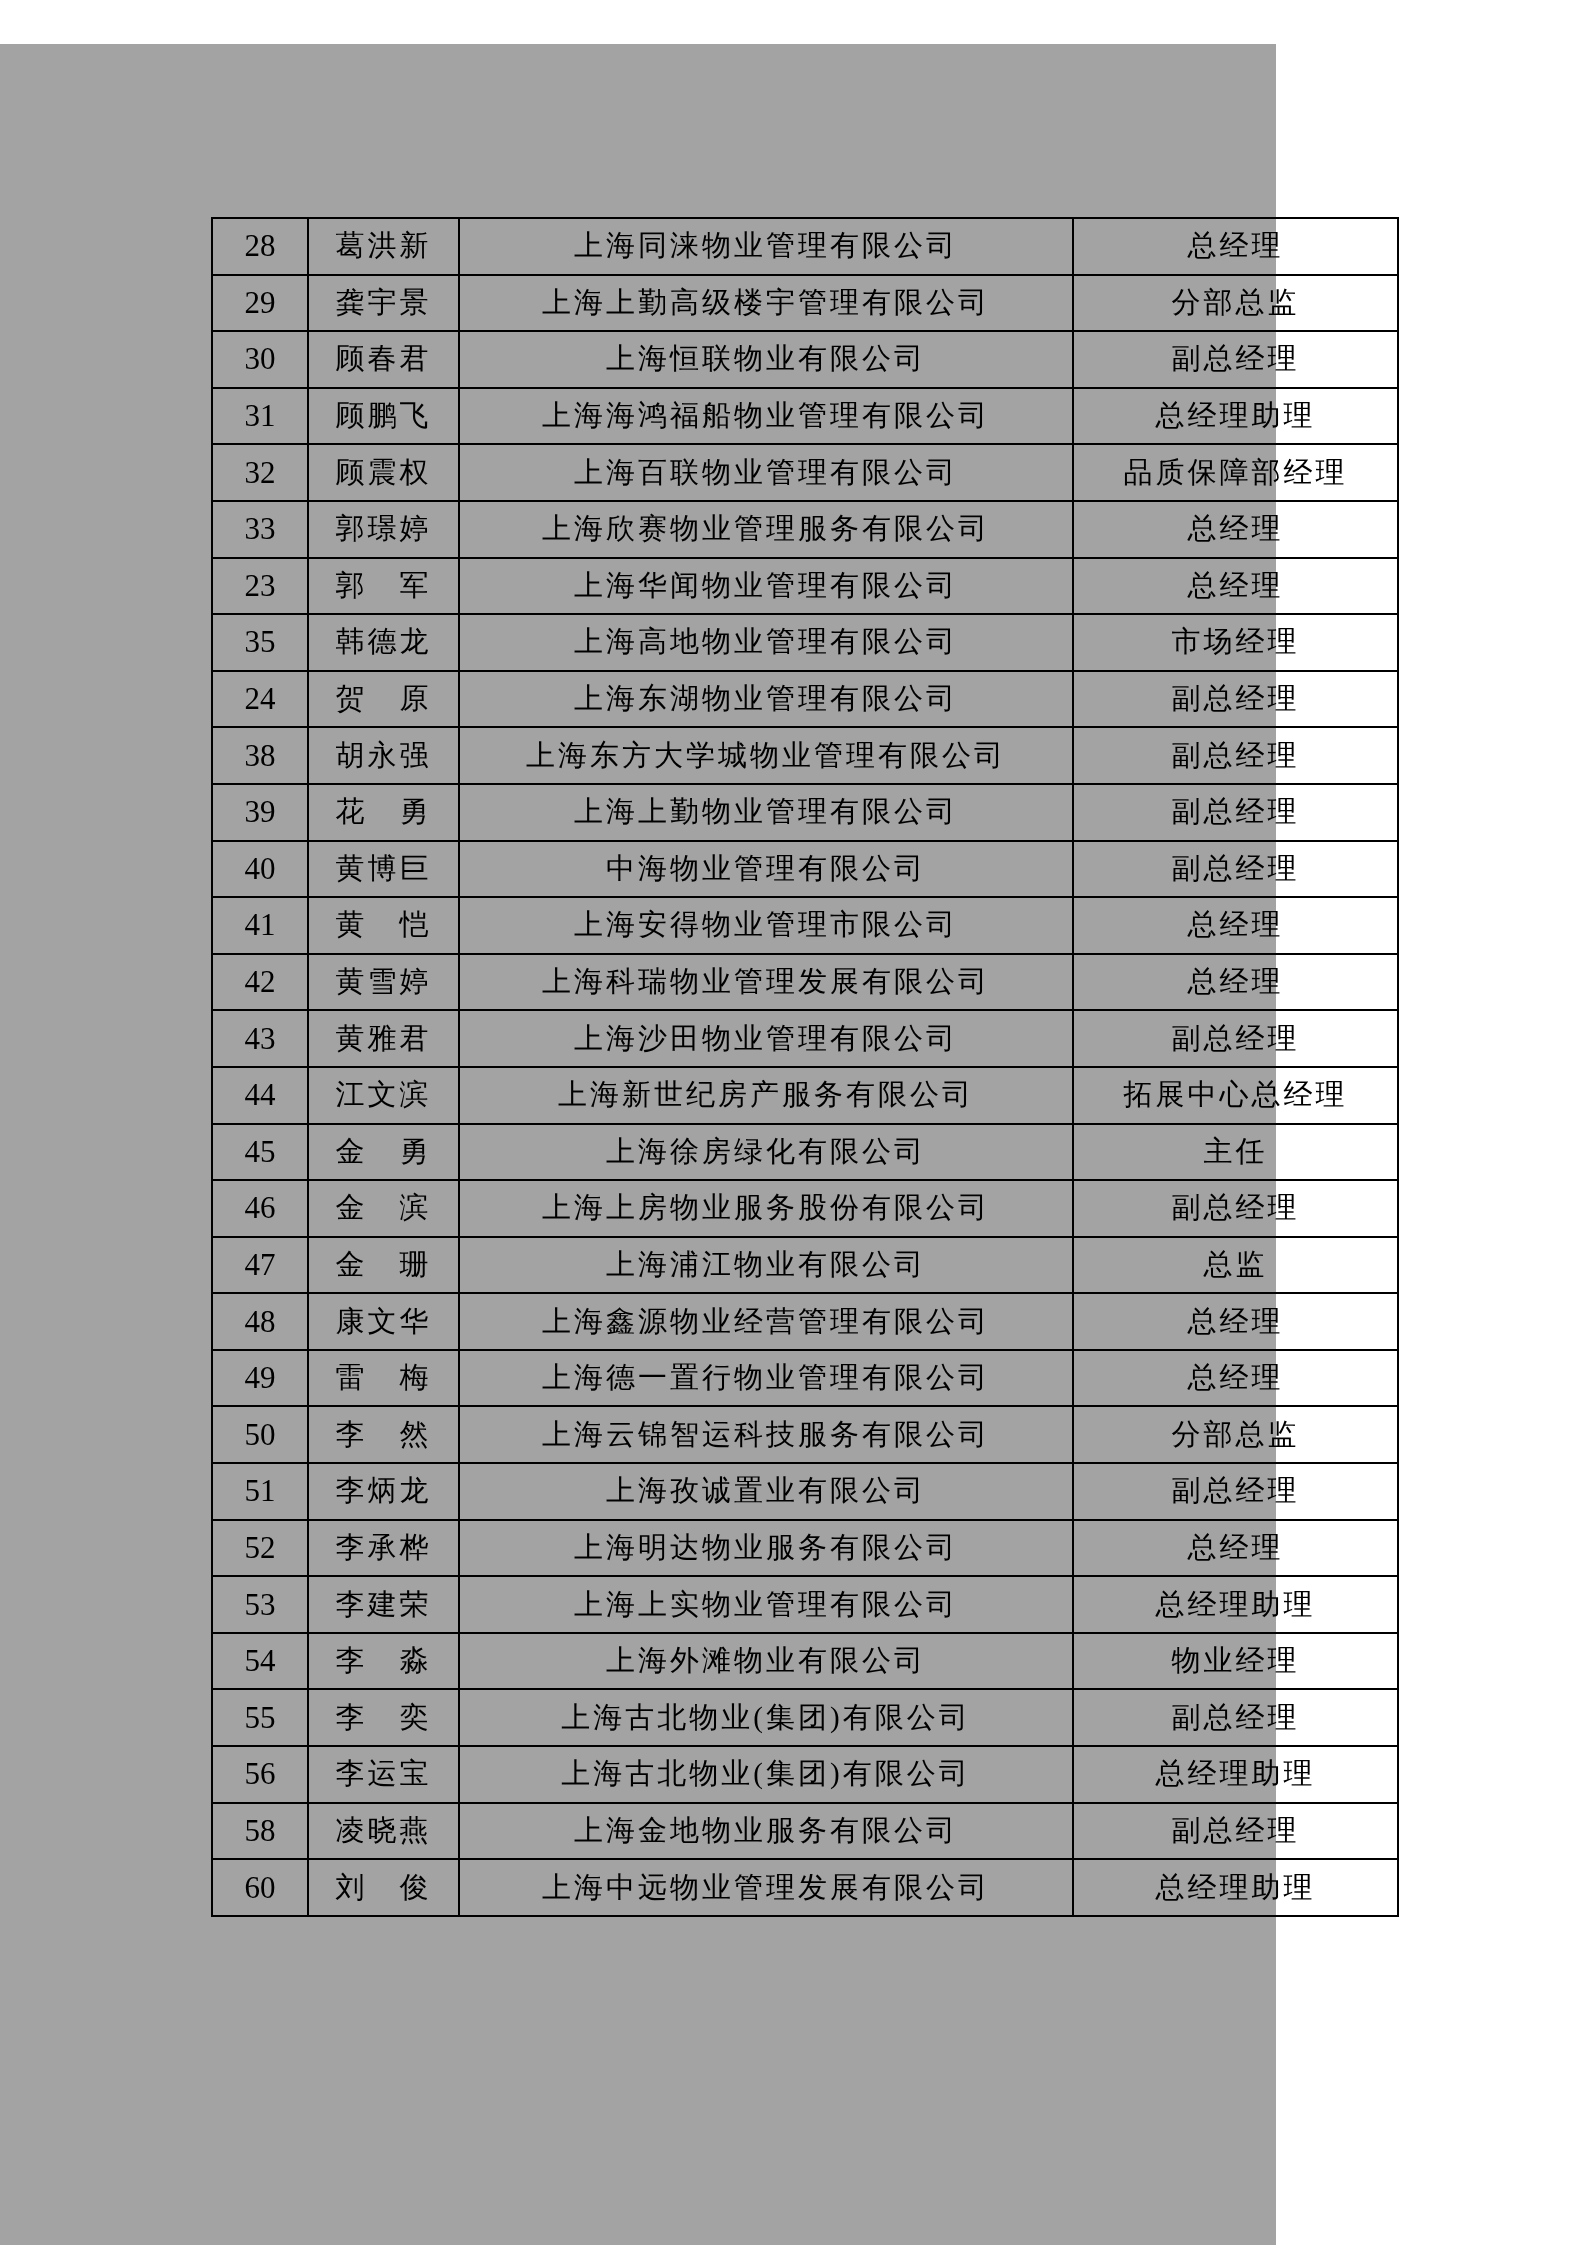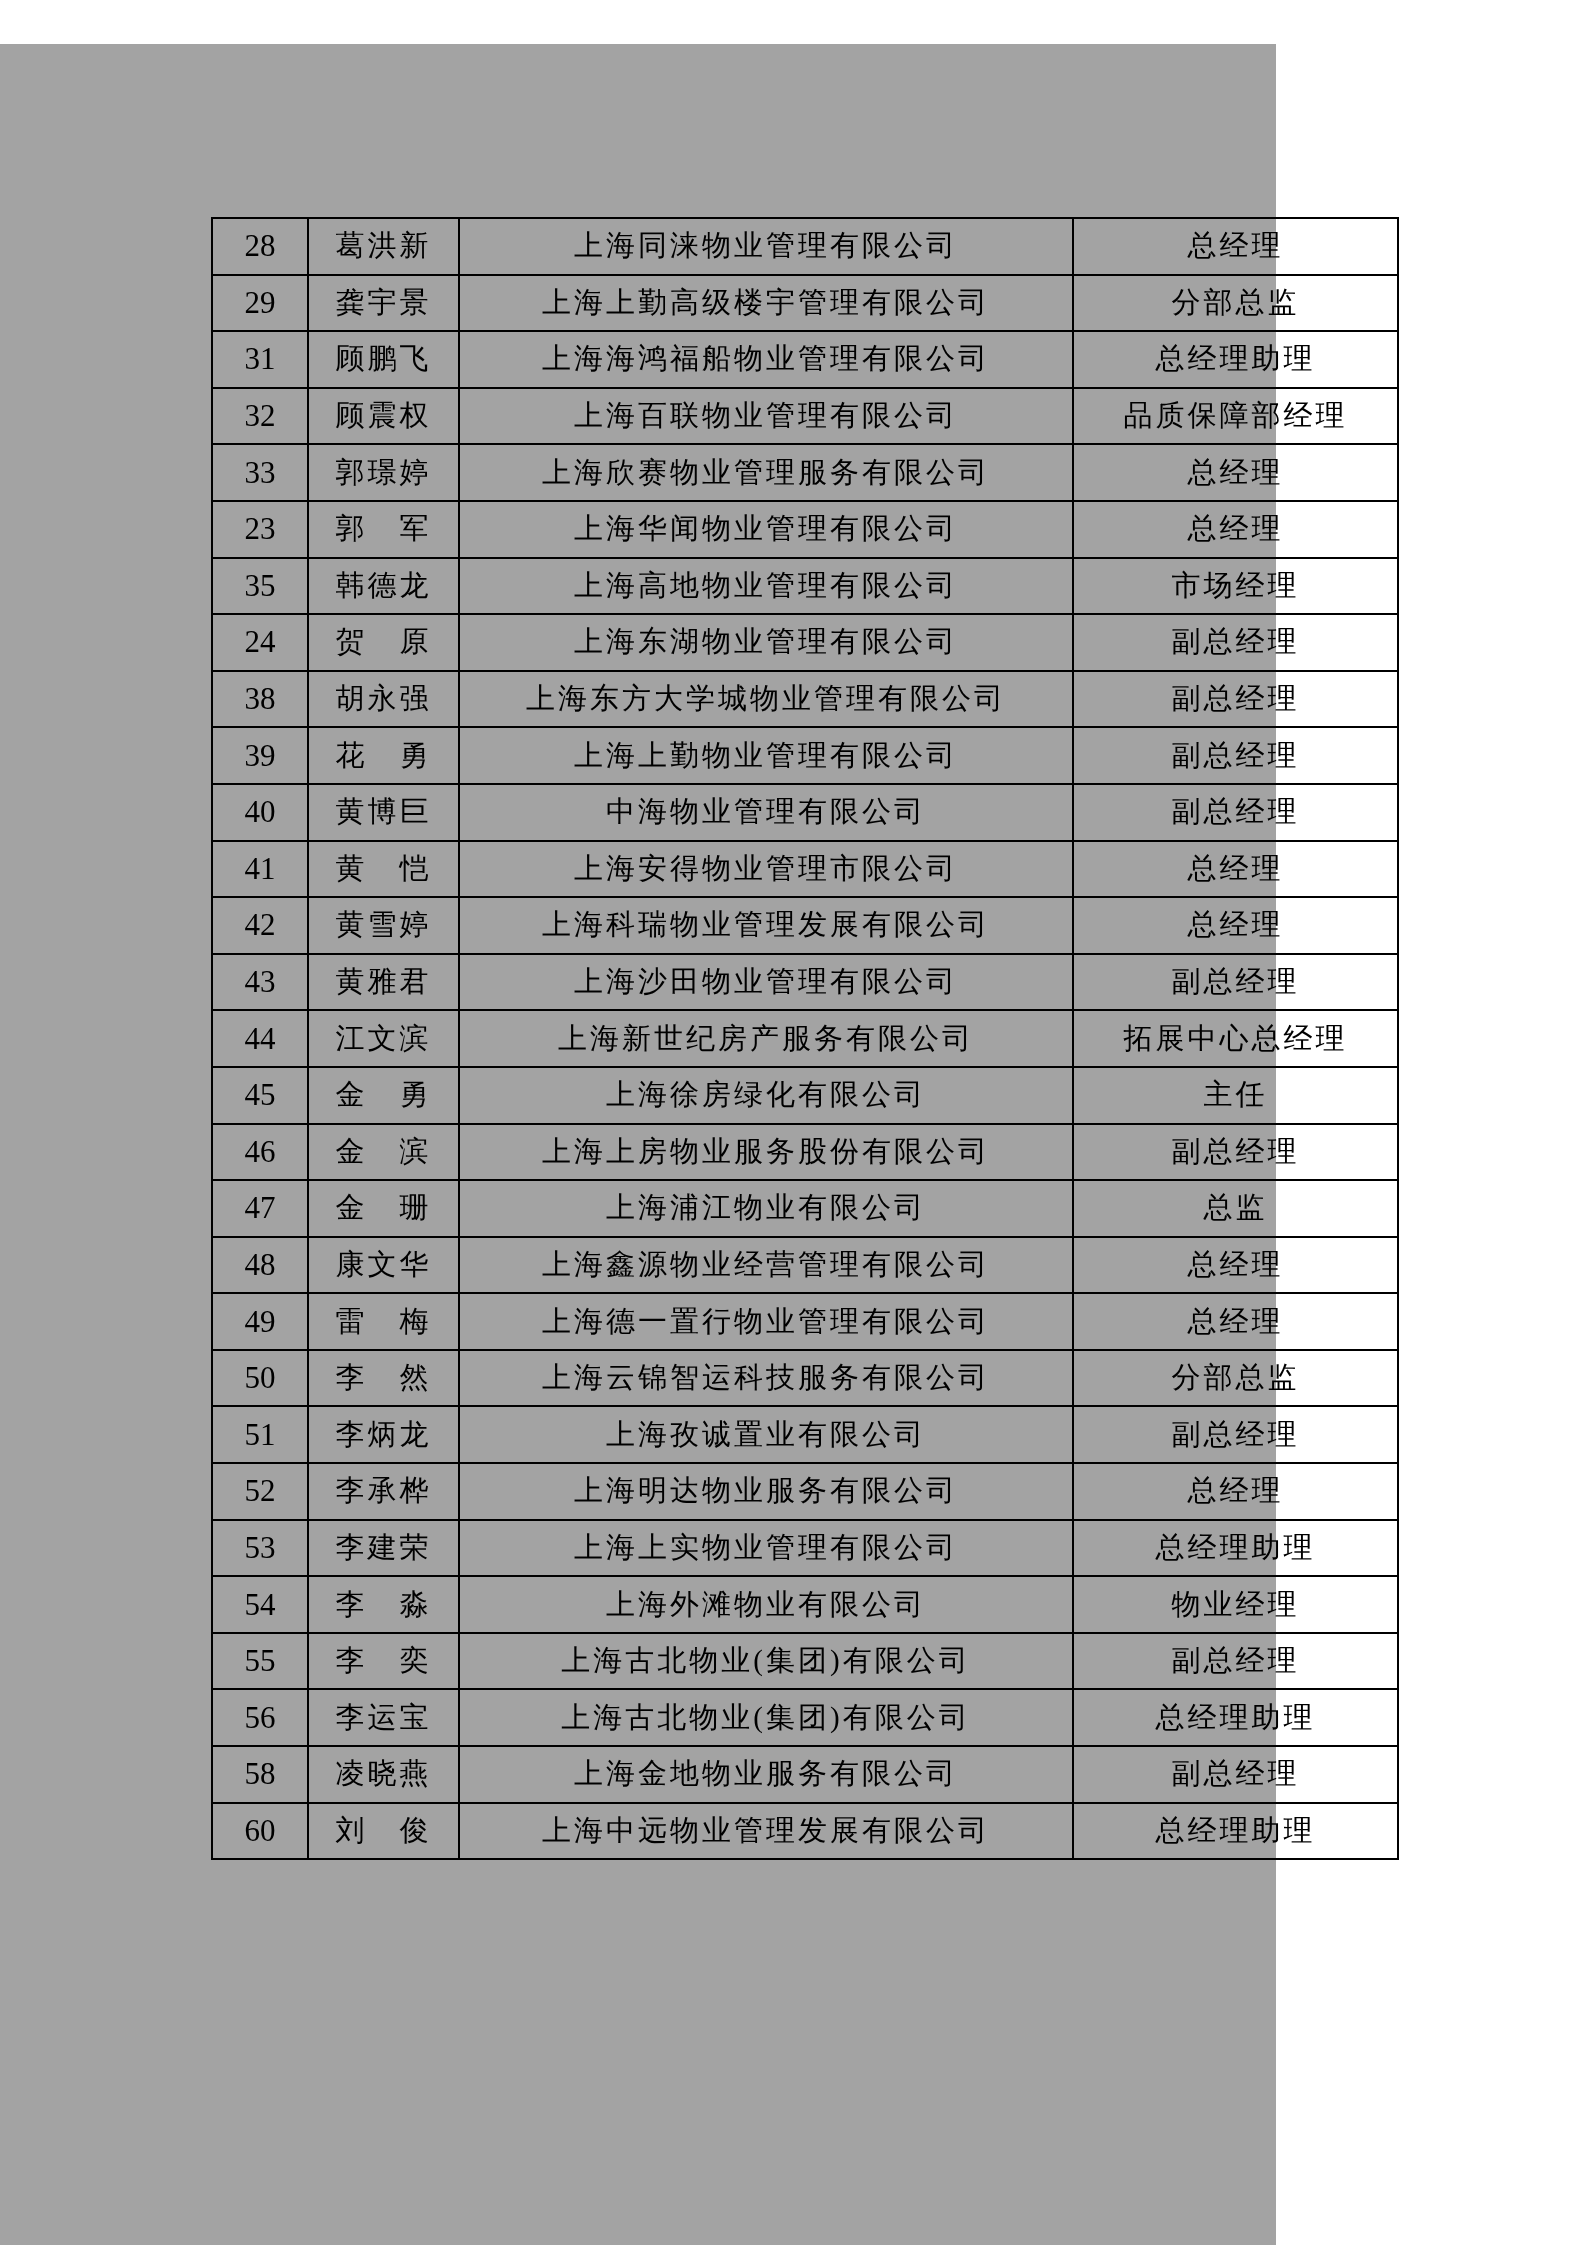--- a/index.html
+++ b/index.html
@@ -62,20 +62,26 @@
     <td class="col-comp">上海同涞物业管理有限公司</td>
     <td class="col-pos">总经理</td>
   </tr>
         <tr>
     <td class="col-no">29</td>
     <td class="col-name">龚宇景</td>
     <td class="col-comp">上海上勤高级楼宇管理有限公司</td>
     <td class="col-pos">分部总监</td>
   </tr>
         <tr>
+    <td class="col-no">30</td>
+    <td class="col-name">顾春君</td>
+    <td class="col-comp">上海恒联物业有限公司</td>
+    <td class="col-pos">副总经理</td>
+  </tr>
+        <tr>
     <td class="col-no">31</td>
     <td class="col-name">顾鹏飞</td>
     <td class="col-comp">上海海鸿福船物业管理有限公司</td>
     <td class="col-pos">总经理助理</td>
   </tr>
         <tr>
     <td class="col-no">32</td>
     <td class="col-name">顾震权</td>
     <td class="col-comp">上海百联物业管理有限公司</td>
     <td class="col-pos">品质保障部经理</td>

